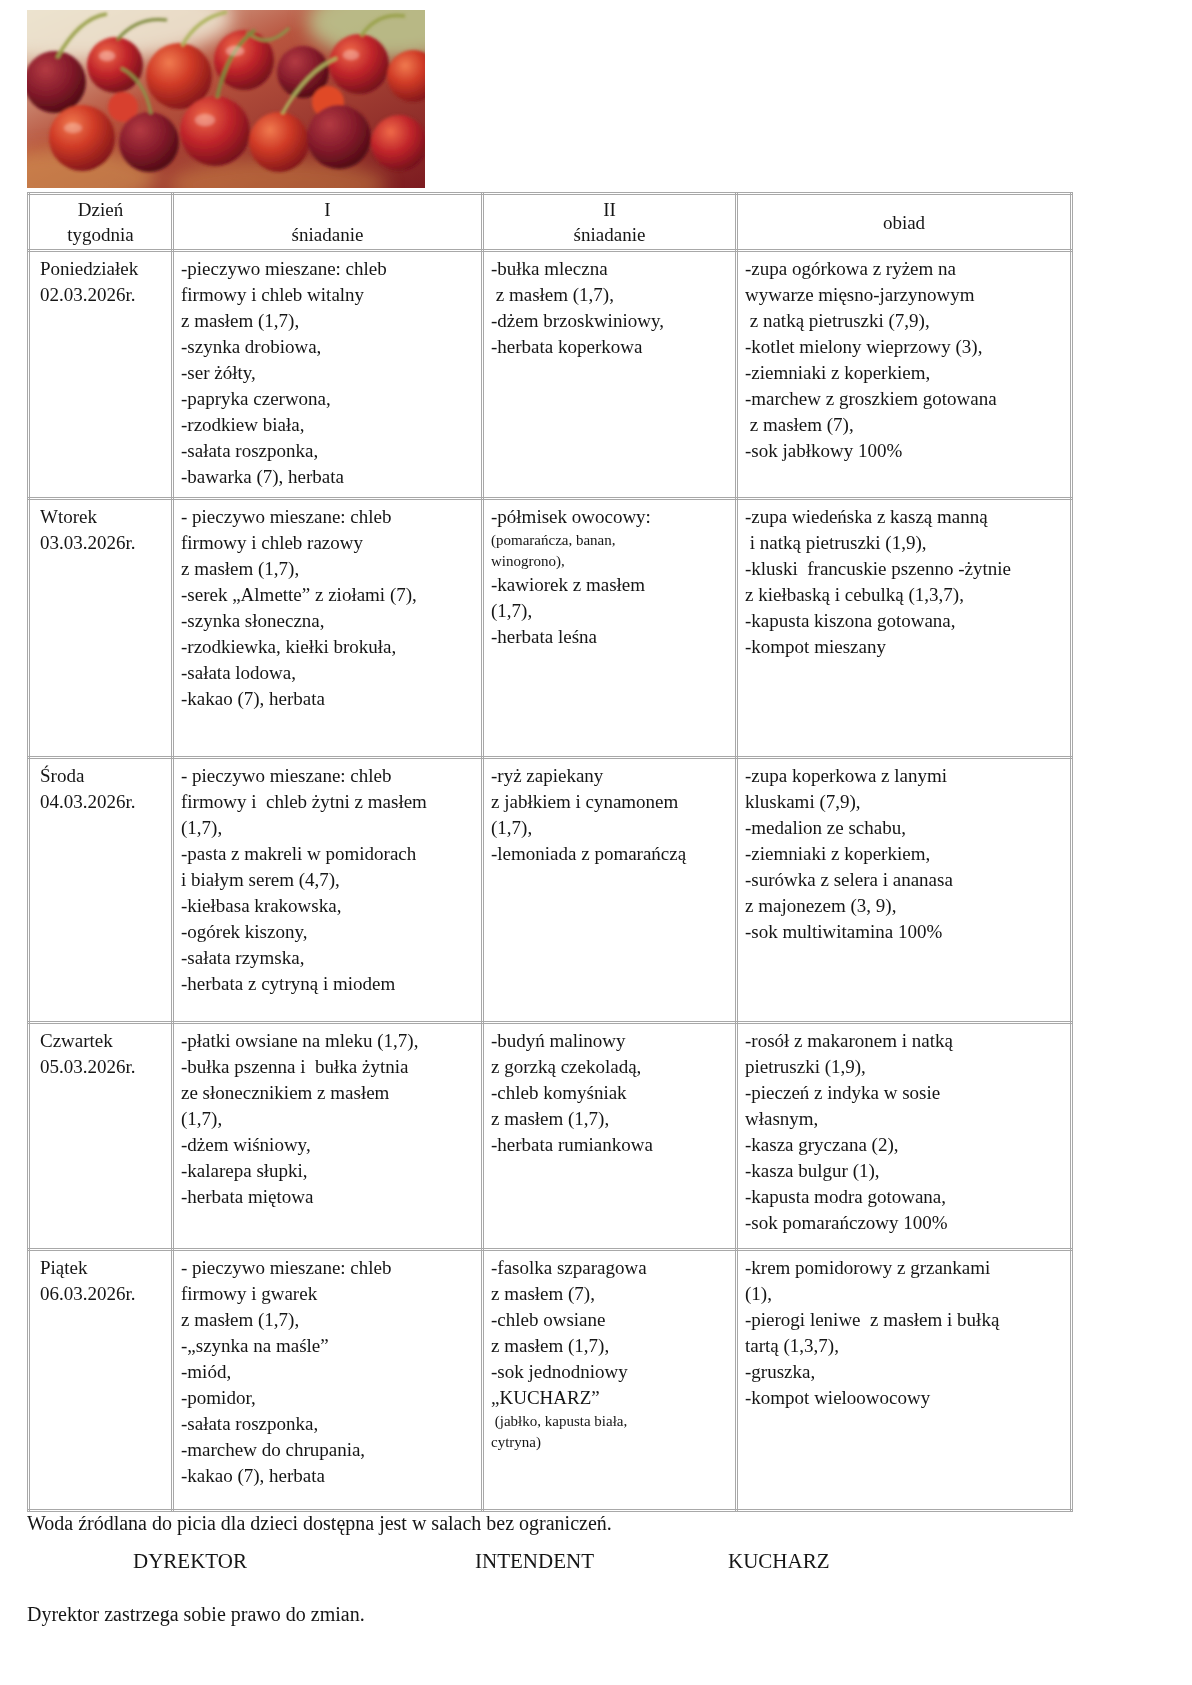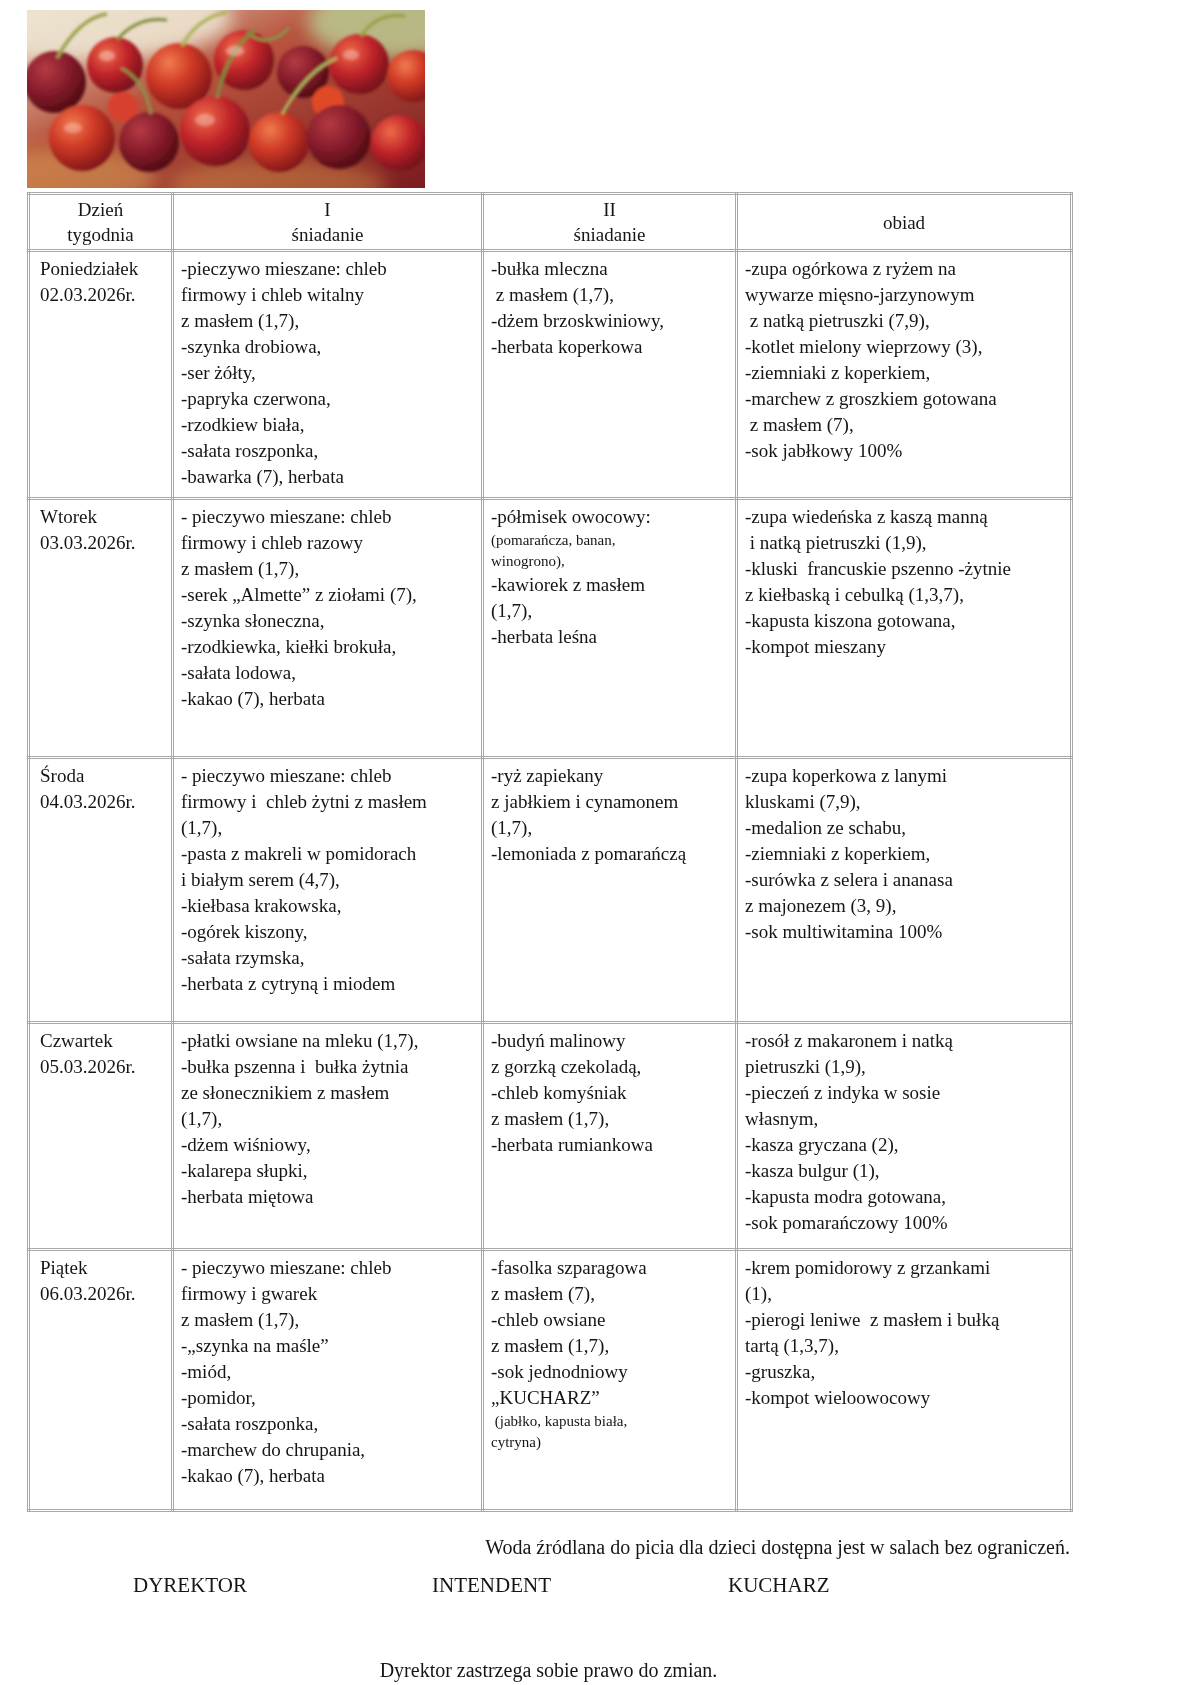--- a/index.html
+++ b/index.html
@@ -44,34 +44,34 @@
   .row-1 td { height:248px;margin-top:16px; }
   .row-2 td { height:254px; }
   .row-3 td { height:216px; }
   .row-4 td { height:250px; }
 
   .line { white-space:pre-wrap; }
   .line.small { font-size:15px; line-height:21px; }
   .u { }
 
   .water-note {
-    width:1043px; text-align:right;
-    font-size:20px; margin-top:24px;
+    width:1043px; text-align:left;
+    font-size:20px; margin-top:0;
   }
   .signatures {
     position:relative; width:1043px; height:28px;
     margin-top:14px; font-size:21px;
   }
   .signatures .sig { position:absolute; top:0; }
   .sig-0 { left:106px; }
-  .sig-1 { left:405px; }
+  .sig-1 { left:448px; }
   .sig-2 { left:701px; }
   .change-note {
-    width:1043px; text-align:center;
-    font-size:20px; margin-top:58px;
+    width:1043px; 
+    font-size:20px; margin-top:26px;
   }
 </style>
 </head>
 <body>
 
 <div class="page">
 
   <div class="photo-wrap">
     <svg width="398" height="178" viewBox="0 0 398 178" xmlns="http://www.w3.org/2000/svg">
       <defs>

